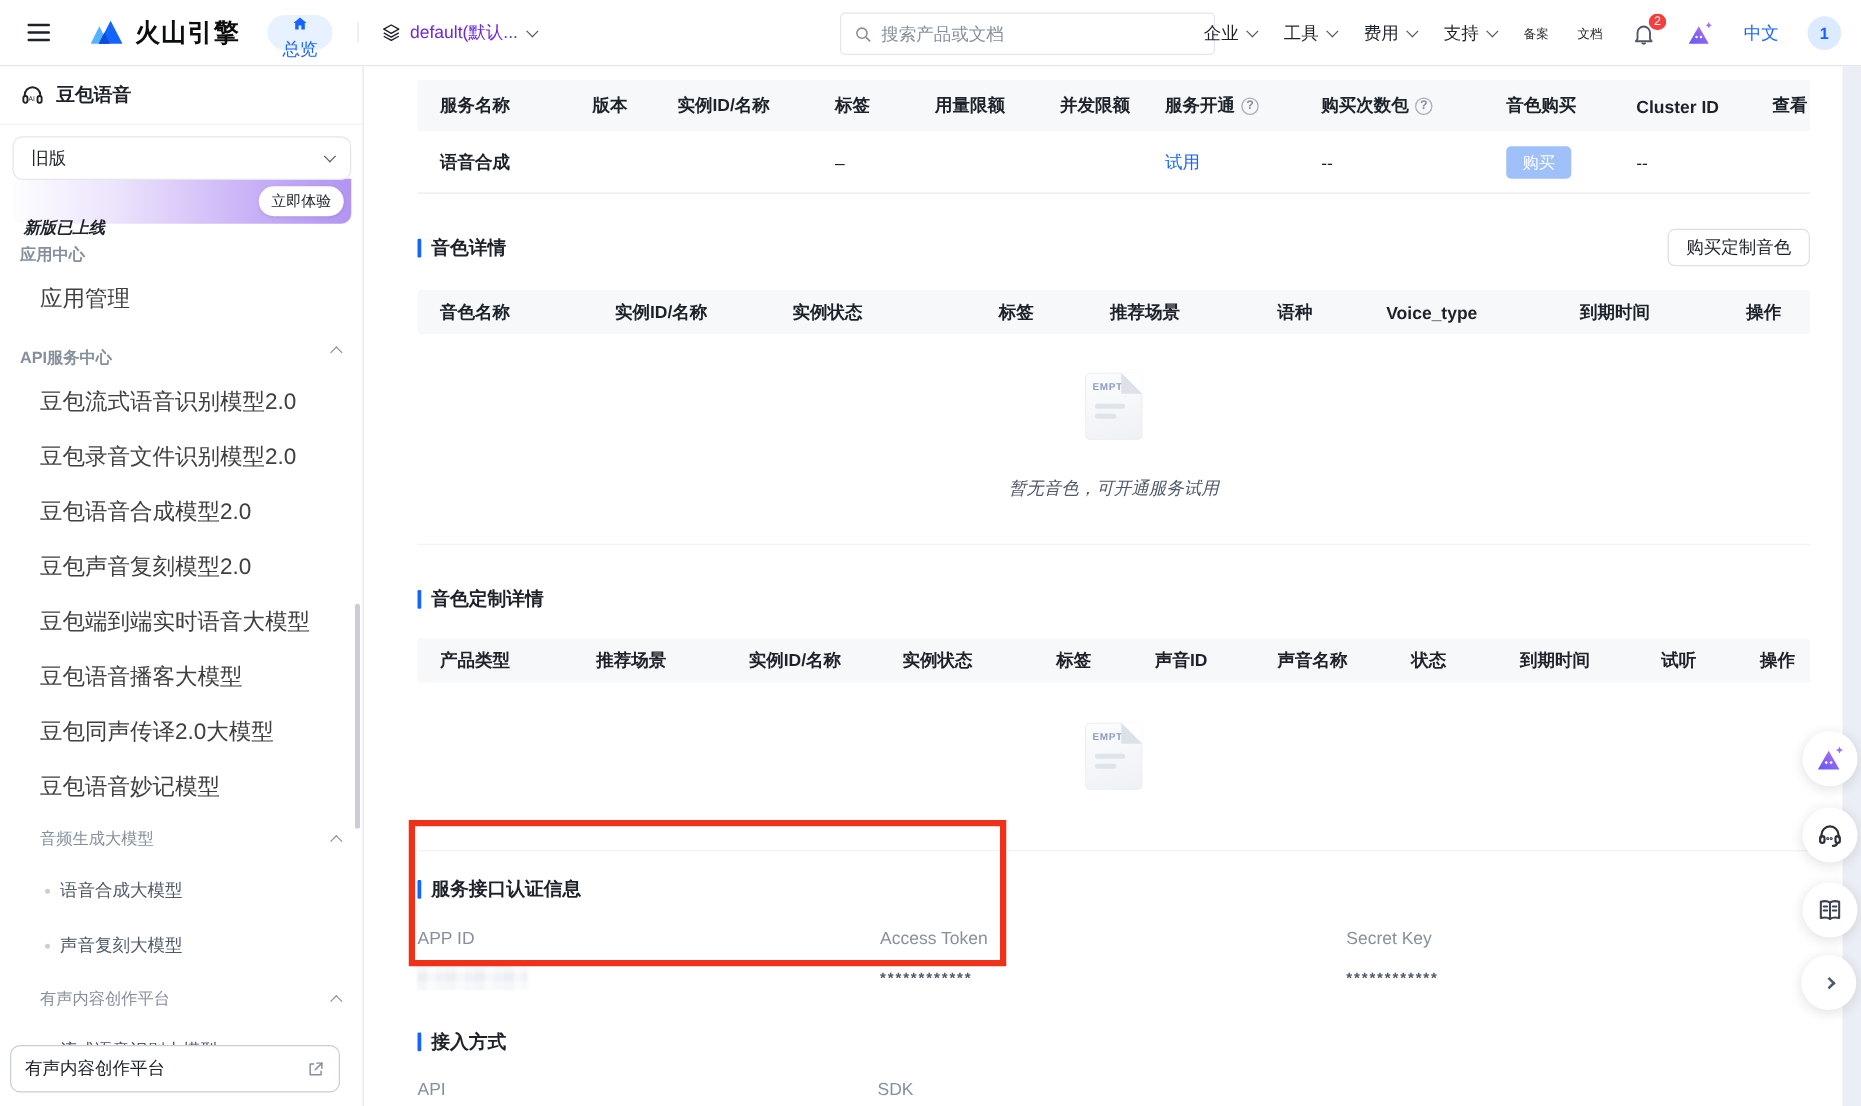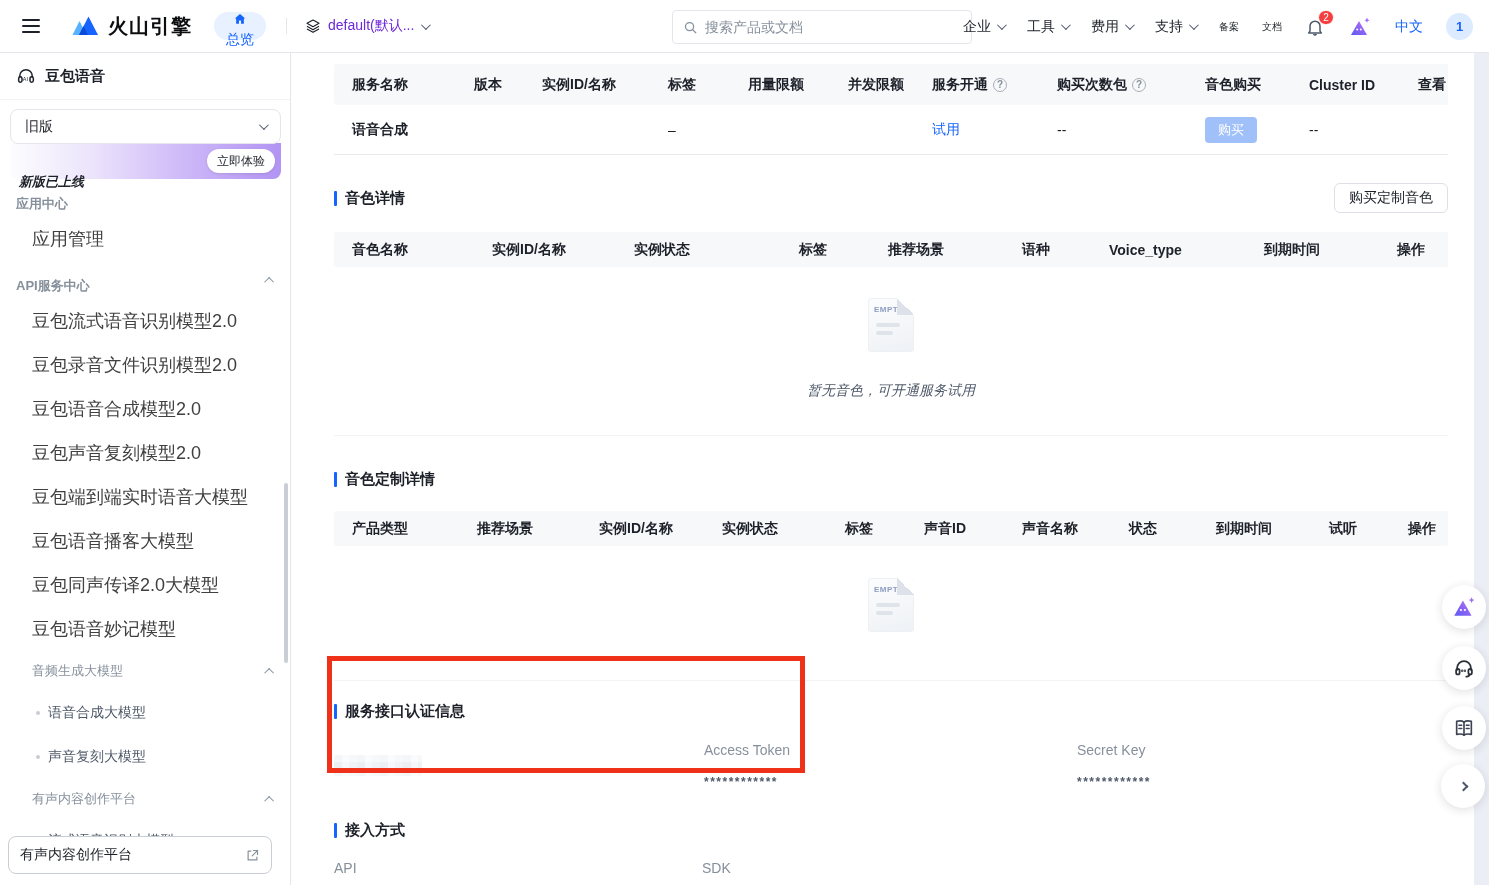--- a/index.html
+++ b/index.html
@@ -423,20 +423,21 @@
     </section>
 
     <div class="sec-head" style="margin-top:20px;margin-bottom:0;height:20px;">
       <div class="sec-title">
         <span class="bar"></span>
         <span class="tx">服务接口认证信息</span>
       </div>
     </div>
     <div class="auth-grid">
       <div>
+        <div class="fld-label">APP ID</div>
         <div class="mosaic"></div>
       </div>
       <div>
         <div class="fld-label">Access Token</div>
         <div class="fld-value">************</div>
       </div>
       <div>
         <div class="fld-label">Secret Key</div>
         <div class="fld-value">************</div>
       </div>

